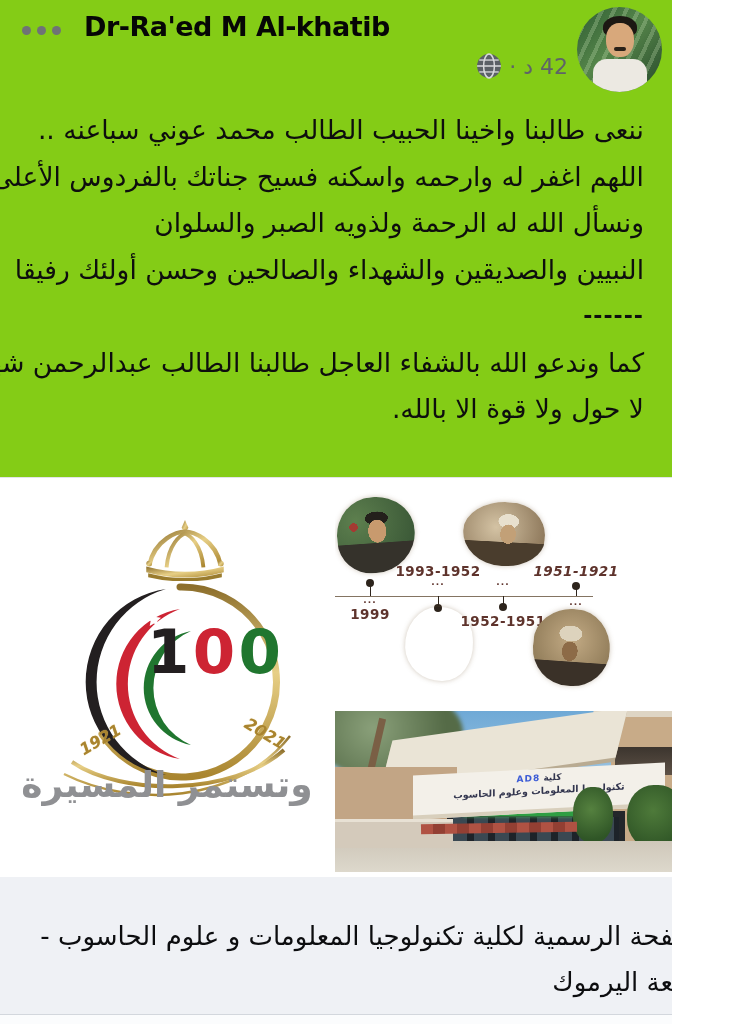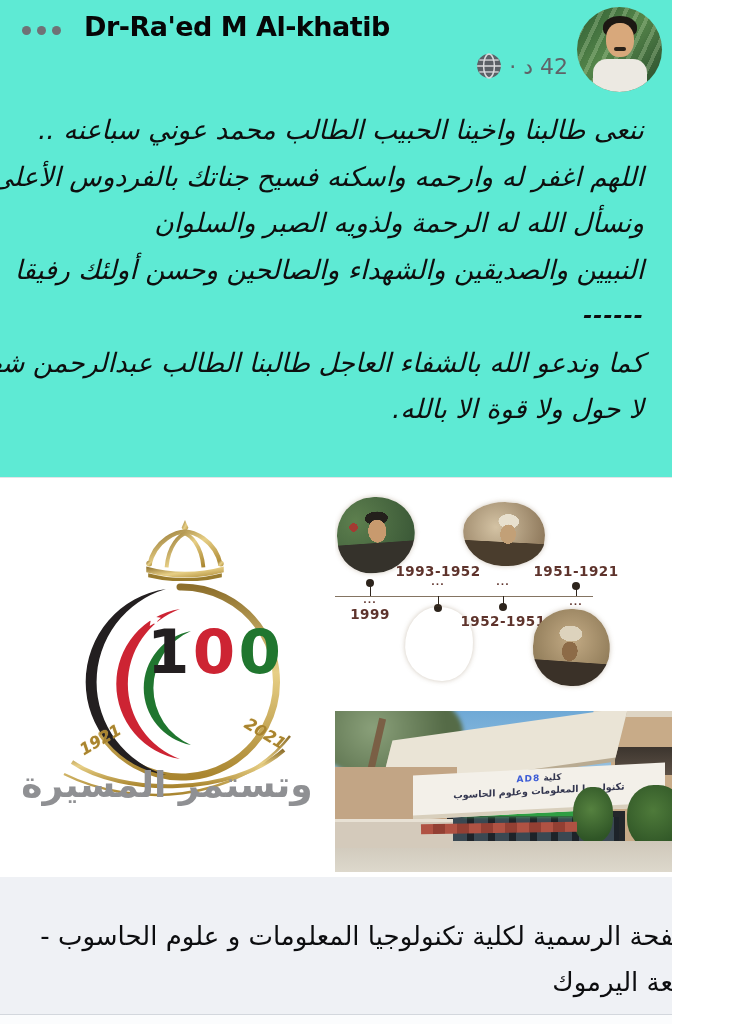--- a/index.html
+++ b/index.html
@@ -1,16 +1,16 @@
 <!DOCTYPE html>
 <html><head>
 <meta charset="utf-8">
 <style>
   html,body{margin:0;padding:0;background:#fff;}
-  .page{position:relative;width:672px;height:1024px;background:#5eead4;overflow:hidden;
+  .page{position:relative;width:672px;height:1024px;background:#84cc16;overflow:hidden;
         font-family:"DejaVu Sans",sans-serif;}
 
   
   .menu-dots{position:absolute;left:22px;top:26px;display:flex;gap:6px;cursor:pointer;}
   .menu-dots i{width:9px;height:9px;border-radius:50%;background:#6f7276;display:block;}
   .author{position:absolute;left:84px;top:11px;font-size:27px;font-weight:bold;color:#060606;
           letter-spacing:-0.5px;}
   .avatar{position:absolute;right:10px;top:7px;width:85px;height:85px;border-radius:50%;
           overflow:hidden;background:linear-gradient(135deg,#2f5d33,#55854a 45%,#27492b);}
   .avatar .leaves{position:absolute;inset:0;background:
@@ -19,21 +19,21 @@
   .avatar .face{position:absolute;left:29px;top:16px;width:28px;height:34px;border-radius:46%;background:#d8a87b;}
   .avatar .must{position:absolute;left:37px;top:40px;width:12px;height:4px;border-radius:2px;background:#2a2118;}
   .avatar .shirt{position:absolute;left:16px;top:52px;width:54px;height:34px;border-radius:14px 14px 0 0;background:#ece9e2;}
   .ts-row{position:absolute;right:104px;top:53px;direction:rtl;display:flex;align-items:center;
           gap:7px;color:#5f6368;font-size:22px;}
   .globe{width:26px;height:26px;display:block;}
 
   
   .post{position:absolute;top:107px;right:28px;left:28px;direction:rtl;text-align:right;
         font-size:26.5px;line-height:46.5px;color:#0e0e0e;}
-  .post .ln{white-space:nowrap;font-style:italic;}
+  .post .ln{white-space:nowrap;}
   .post .dashes{letter-spacing:1px;font-weight:bold;font-size:22px;}
 
   .divider{position:absolute;left:0;right:0;top:477px;height:1px;background:#e2e4e8;}
 
   
   .attach{position:absolute;left:0;top:478px;width:739px;height:399px;background:#fff;cursor:pointer;}
 
   
   .logo-panel{position:absolute;left:0;top:0;width:334px;height:399px;background:#fff;}
   .crown{position:absolute;left:141px;top:41px;width:88px;height:62px;}
@@ -251,21 +251,21 @@
         <span class="stem" style="top:107px;height:10px;"></span>
         <span class="dot" style="top:115px;"></span>
       </div>
       <div class="marker" style="left:168px;">
         <span class="tick" style="top:90px;">···</span>
         <span class="stem" style="top:107px;height:9px;"></span>
         <span class="dot" style="top:114px;"></span>
         <span class="lbl" style="top:124px;">1952-1951</span>
       </div>
       <div class="marker" style="left:241px;">
-        <span class="lbl" style="top:74px;">1951-1921</span>
+        <span class="lbl" style="top:74px;font-style:italic;">1951-1921</span>
         <span class="dot" style="top:93px;"></span>
         <span class="stem" style="top:100px;height:7px;"></span>
         <span class="tick" style="top:110px;">···</span>
       </div>
 
       <div class="portrait p3"></div>
       <div class="portrait p4"></div>
     </div>
 
     <div class="building">

